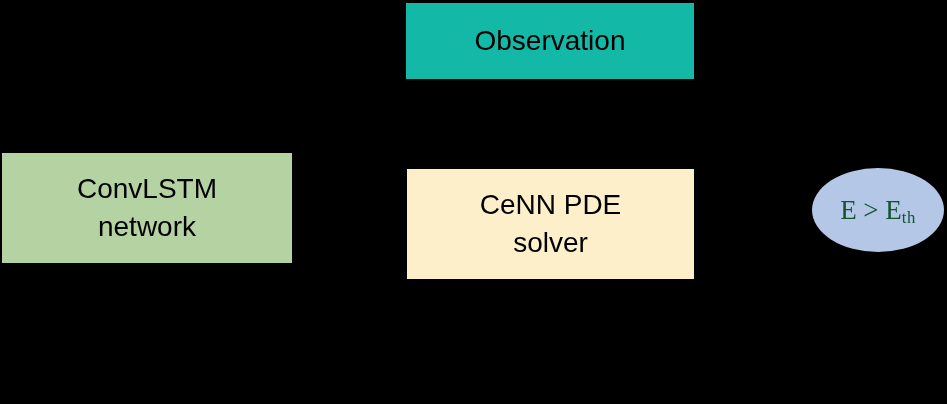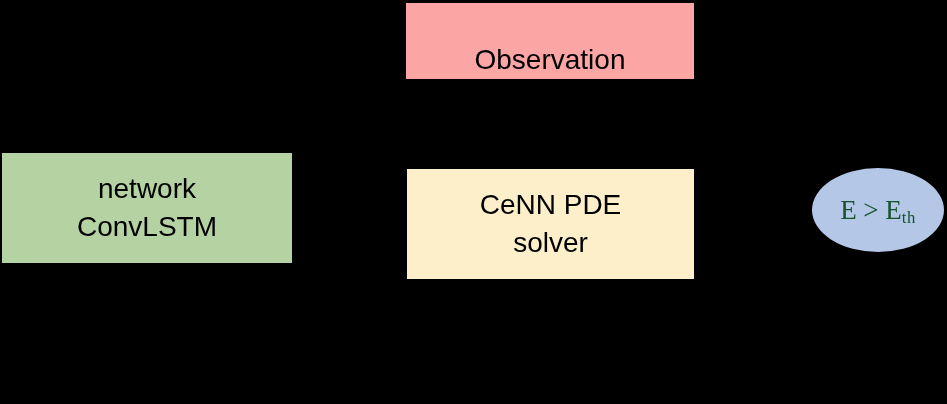--- a/index.html
+++ b/index.html
@@ -68,27 +68,27 @@
     position: relative;
     top: 0.28em;
     letter-spacing: 0.5px;
   }
 </style>
 </head>
 <body>
 
 <div class="canvas">
 
-  <div class="node" id="observation-node" style="background: #fca5a5; justify-content: flex-end;">
+  <div class="node" id="observation-node" style="background: #14b8a6;">
     <span class="line">Observation</span>
   </div>
 
   <div class="node" id="convlstm-node" style="background: rgb(181, 210, 163);">
+    <span class="line">ConvLSTM</span>
     <span class="line">network</span>
-    <span class="line">ConvLSTM</span>
   </div>
 
   <div class="node" id="cenn-node" style="background: rgb(253, 239, 201);">
     <span class="line">CeNN PDE</span>
     <span class="line">solver</span>
   </div>
 
   <div class="node" id="threshold-node" style="background: rgb(180, 199, 231);">
     <span class="math"><span>E &gt; E</span><span class="sub">th</span></span>
   </div>

